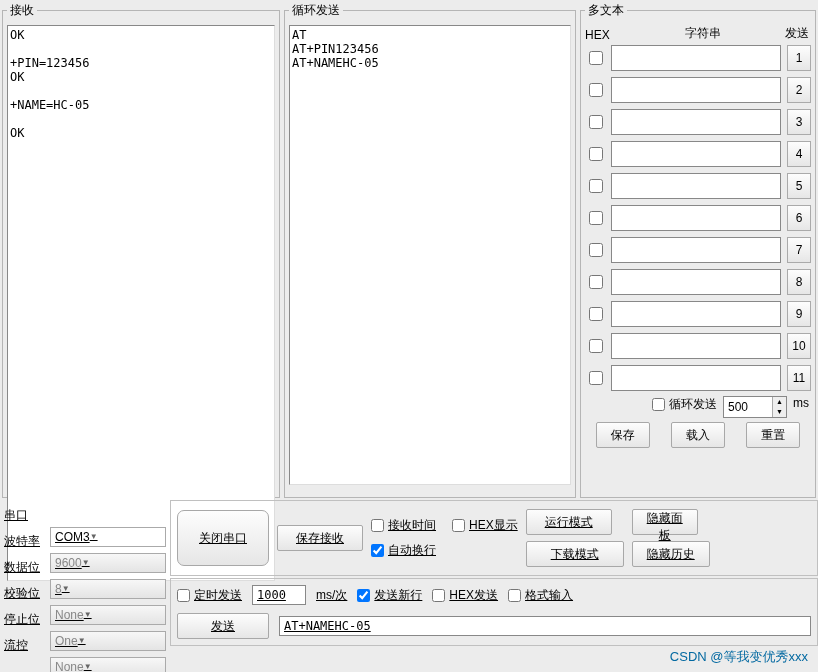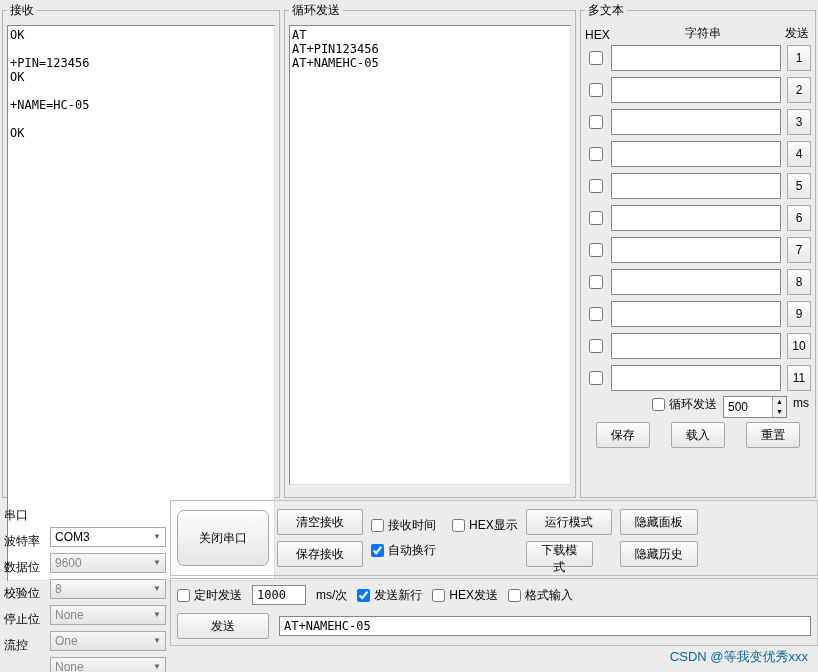--- a/index.html
+++ b/index.html
@@ -21,25 +21,25 @@
 .mrow input[type=checkbox] { width: 14px; height: 14px; margin: 0 8px 0 4px; }
 .mrow .str { flex: 1; height: 26px; border: 1px solid #888; background: #fff; }
 .mrow .sendbtn { width: 24px; height: 26px; margin-left: 6px; border: 1px solid #aaa; background: linear-gradient(#fdfdfd,#e6e6e6); text-align: center; line-height: 24px; cursor: pointer; }
 .loop-row { display:flex; align-items:flex-start; justify-content:flex-end; gap:6px; margin:4px 2px; }
 .spin { display:inline-flex; border:1px solid #888; height:22px; }
 .spin input { width:48px; border:none; text-align:left; padding:0 4px; }
 .spin .ar { width:14px; display:flex; flex-direction:column; }
 .spin .ar div { flex:1; font-size:7px; text-align:center; border-left:1px solid #aaa; background:#eee; line-height:9px; }
 .btn { height: 26px; padding: 0 14px; border: 1px solid #a8a8a8; background: linear-gradient(#fdfdfd,#e6e6e6); cursor: pointer; border-radius:2px; }
 .btn-row { display:flex; justify-content:space-around; margin-top:4px; }
-.bottom { display:flex; }
+.bottom { display:flex;text-decoration:underline; }
 .port-col { width: 170px; padding: 4px 4px; }
 .port-row { display:flex; align-items:center; margin-bottom:4px; height:22px; }
 .port-row .lbl { width: 46px; }
-.port-row .sel { flex:1; height:20px; border:1px solid #aaa; background:linear-gradient(#f7f7f7,#e4e4e4); display:flex; align-items:center; justify-content:space-between; padding:0 4px; color:#888;margin-top:43px; }
+.port-row .sel { flex:1; height:20px; border:1px solid #aaa; background:linear-gradient(#f7f7f7,#e4e4e4); display:flex; align-items:center; padding:0 4px; color:#888;margin-top:43px; }
 .port-row .sel.active { color:#000; background:#fff; }
 .port-row .sel .ar { font-size:8px; color:#666; }
 .right-panels { flex:1; display:flex; flex-direction:column; gap:2px; }
 .panel { border:1px solid #c0c0c0; padding:6px; display:flex; align-items:center; gap:8px; }
 .panel1 { height: 76px; }
 .big-btn { width:92px; height:56px; border:1px solid #a8a8a8; background:linear-gradient(#fdfdfd,#e6e6e6); cursor:pointer; border-radius:7px; }
 .col-btns { display:flex; flex-direction:column; gap:6px; }
 .chk { display:inline-flex; align-items:center; gap:4px; }
 .chk input { width:13px; height:13px; margin:0; }
 .txt-in { height:20px; border:1px solid #888; background:#fff; padding:0 4px; font-family:SimSun,monospace; }
@@ -197,21 +197,20 @@
           <span>None</span>
           <span class="ar">▼</span>
         </div>
       </div>
   </div>
 
   <div class="right-panels">
     <div class="panel panel1">
       <button class="big-btn">关闭串口</button>
       <div class="col-btns">
-        <button class="btn" style="width:86px">清空接收</button>
         <button class="btn" style="width:86px">保存接收</button>
       </div>
       <div style="display:flex; flex-direction:column; gap:8px;">
         <div style="display:flex; gap:16px;">
           <label class="chk">
               <input type="checkbox" style="">
               <span>接收时间</span>
             </label>
           <label class="chk">
               <input type="checkbox" style="">
@@ -220,24 +219,24 @@
         </div>
         <div style="display:flex; justify-content:flex-start;">
           <label class="chk">
               <input type="checkbox" checked="" style="">
               <span>自动换行</span>
             </label>
         </div>
       </div>
       <div class="col-btns">
         <button class="btn" style="width:86px">运行模式</button>
-        <button class="btn" style="width:67px">下载模式</button>
+        <button class="btn" style="width:98px">下载模式</button>
       </div>
       <div class="col-btns">
-        <button class="btn" style="width:78px">隐藏面板</button>
+        <button class="btn" style="width:66px">隐藏面板</button>
         <button class="btn" style="width:78px">隐藏历史</button>
       </div>
     </div>
 
     <div class="panel" style="flex-direction:column; align-items:stretch; gap:8px;">
       <div style="display:flex; align-items:center; gap:10px;">
         <label class="chk">
             <input type="checkbox" style="">
             <span>定时发送</span>
           </label>

